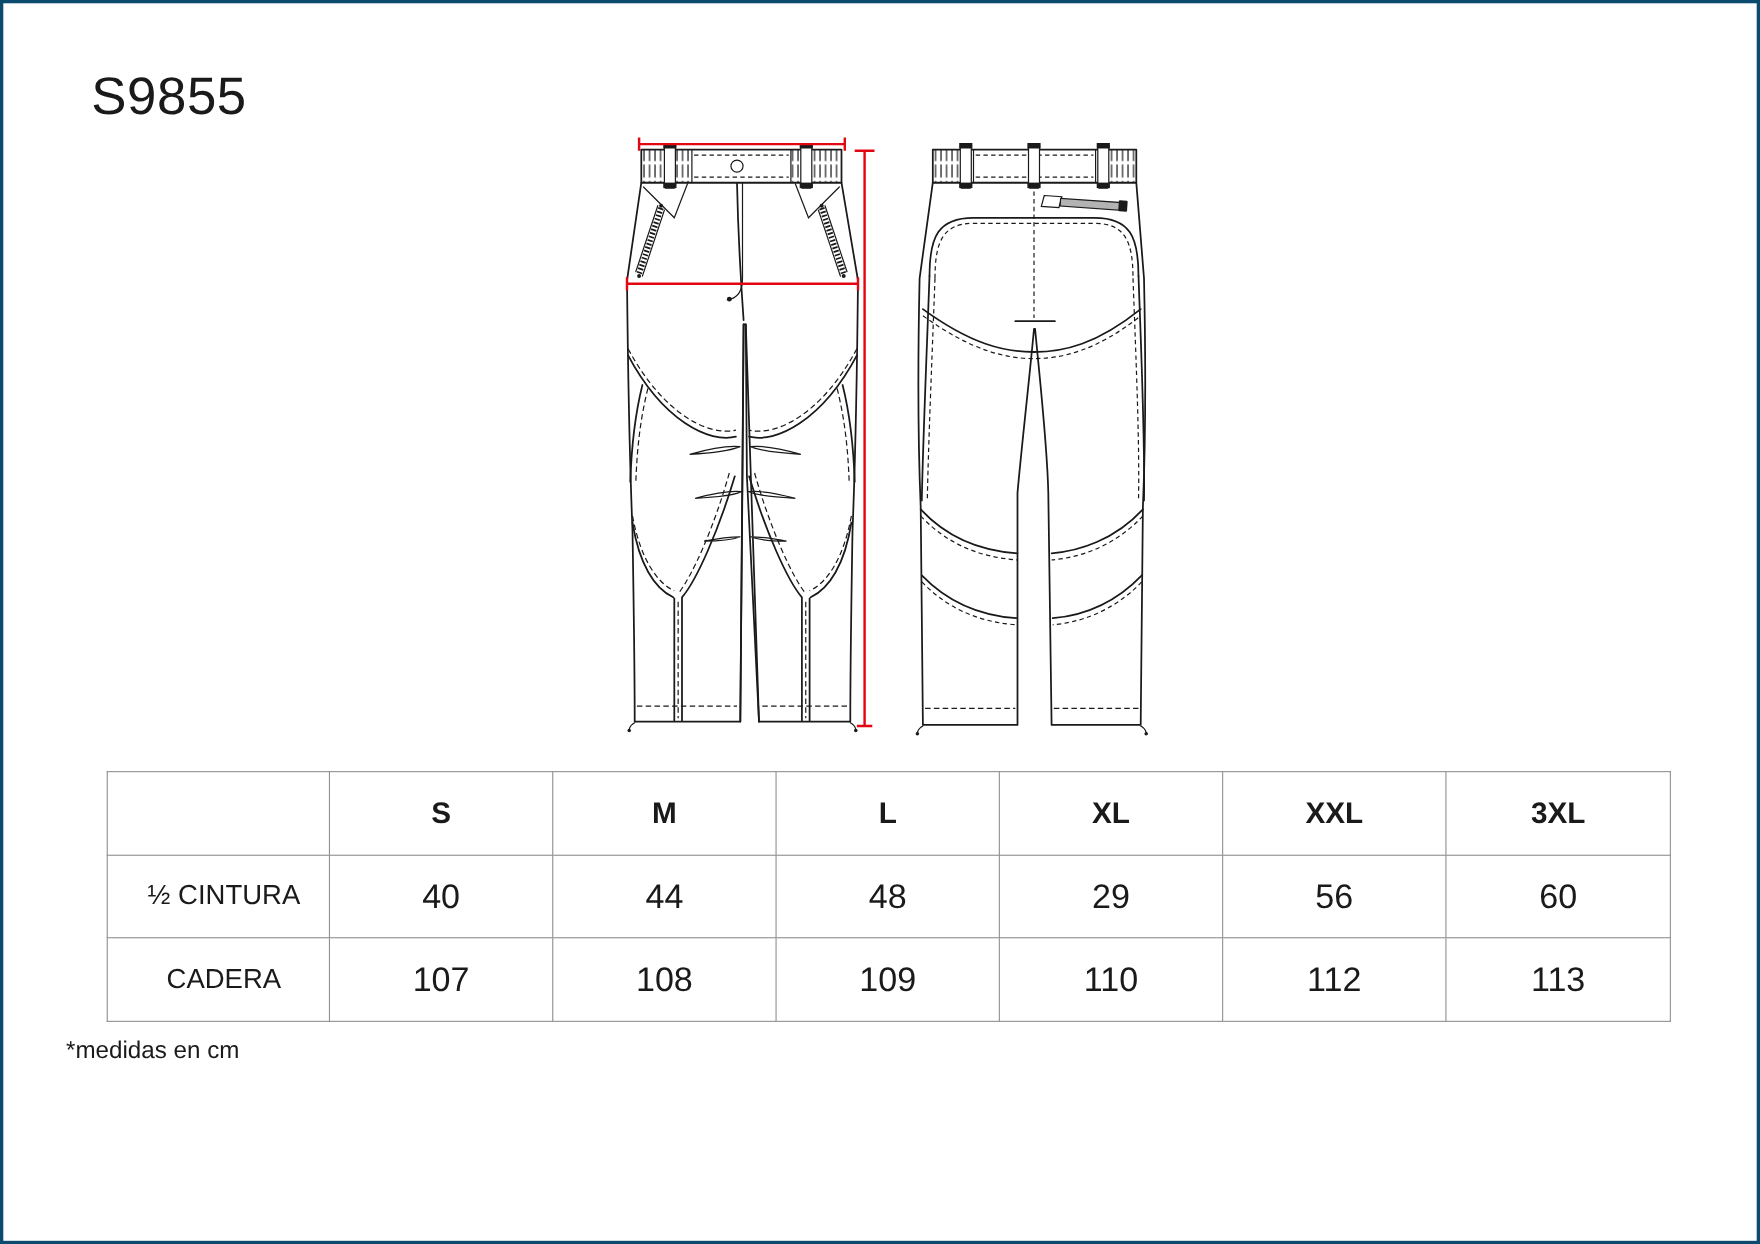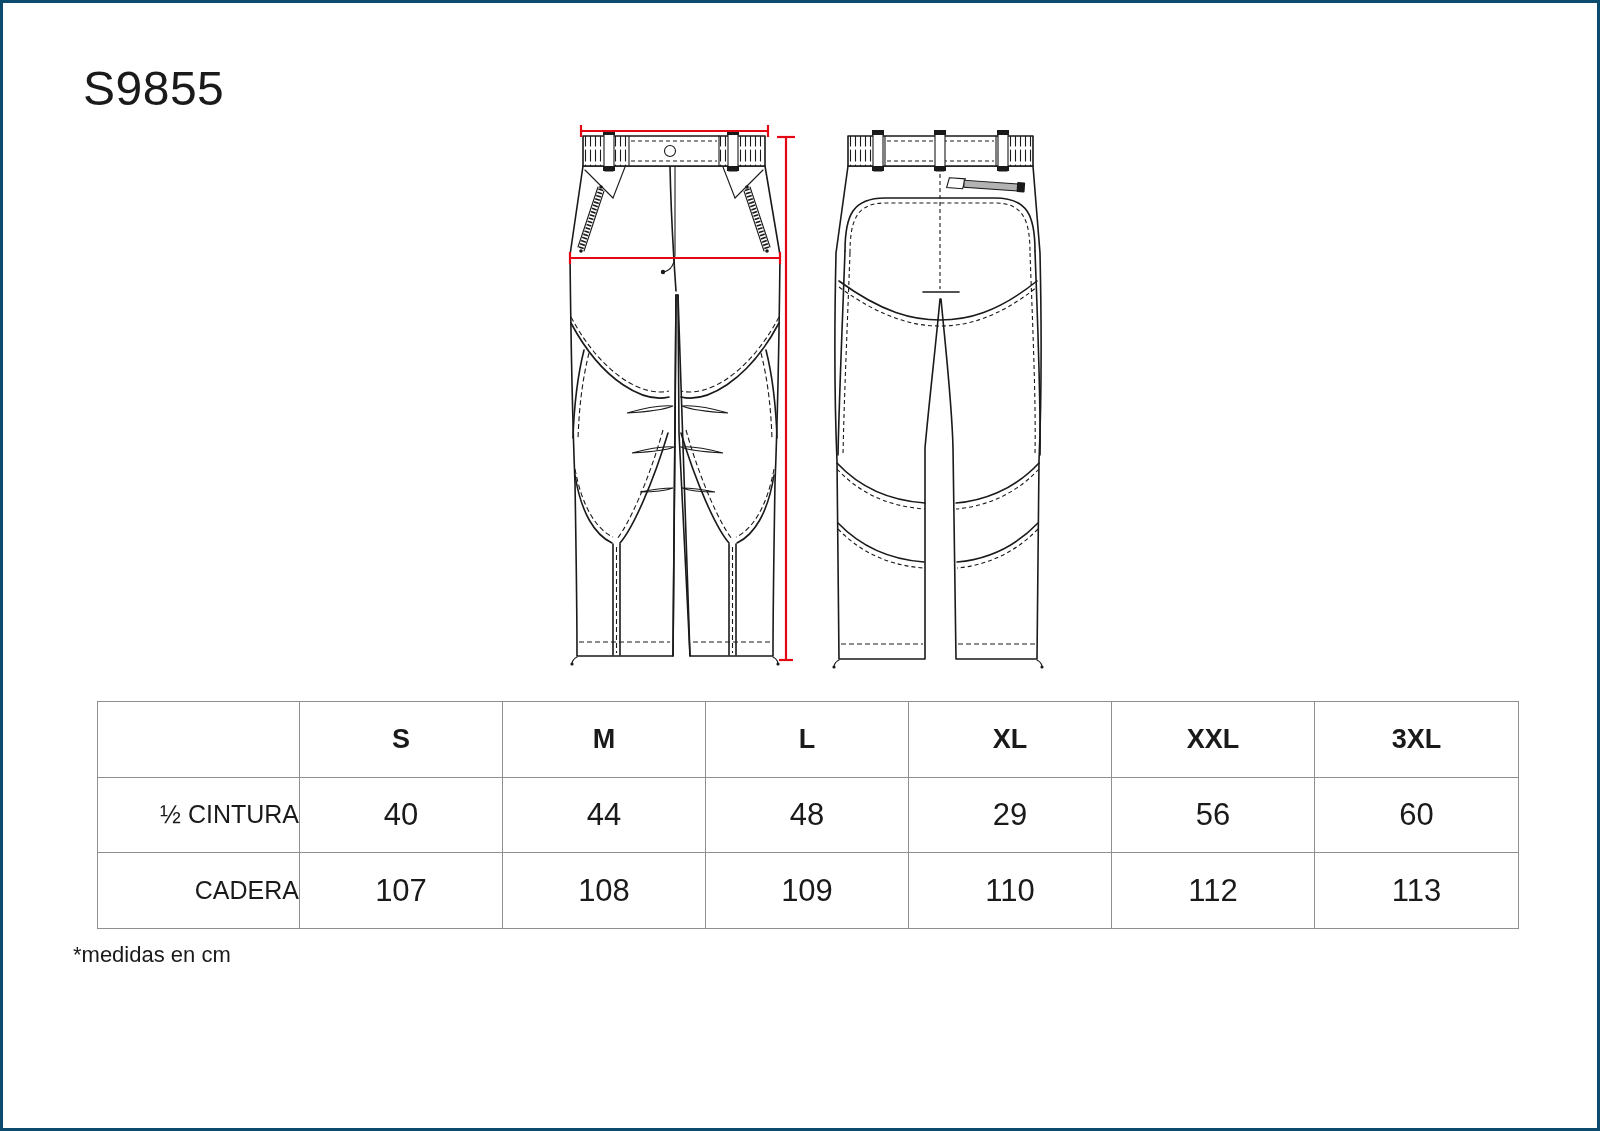--- a/index.html
+++ b/index.html
@@ -40,23 +40,23 @@
     position:absolute;left:94px;top:698px;width:1421px;height:228px;
     border-collapse:collapse;table-layout:fixed;
   }
   table.sizes th, table.sizes td{
     border:1px solid var(--table-border);
     text-align:center;vertical-align:middle;
     font-size:31px;font-weight:400;height:57px;padding:0;
     background:#fff;
   }
   table.sizes th{font-size:27px;font-weight:700;}
-  table.sizes td.rowlabel{text-align:right;padding-left:10px;font-size:25px;}
+  table.sizes td.rowlabel{text-align:center;padding-left:10px;font-size:25px;}
   .footnote{
-    position:absolute;left:70px;top:938px;
+    position:absolute;left:57px;top:938px;
     font-size:22px;line-height:28px;font-weight:400;
   }
 </style>
 </head>
 <body>
 
 <div class="page">
 
   <h1 class="title">S9855</h1>
 

